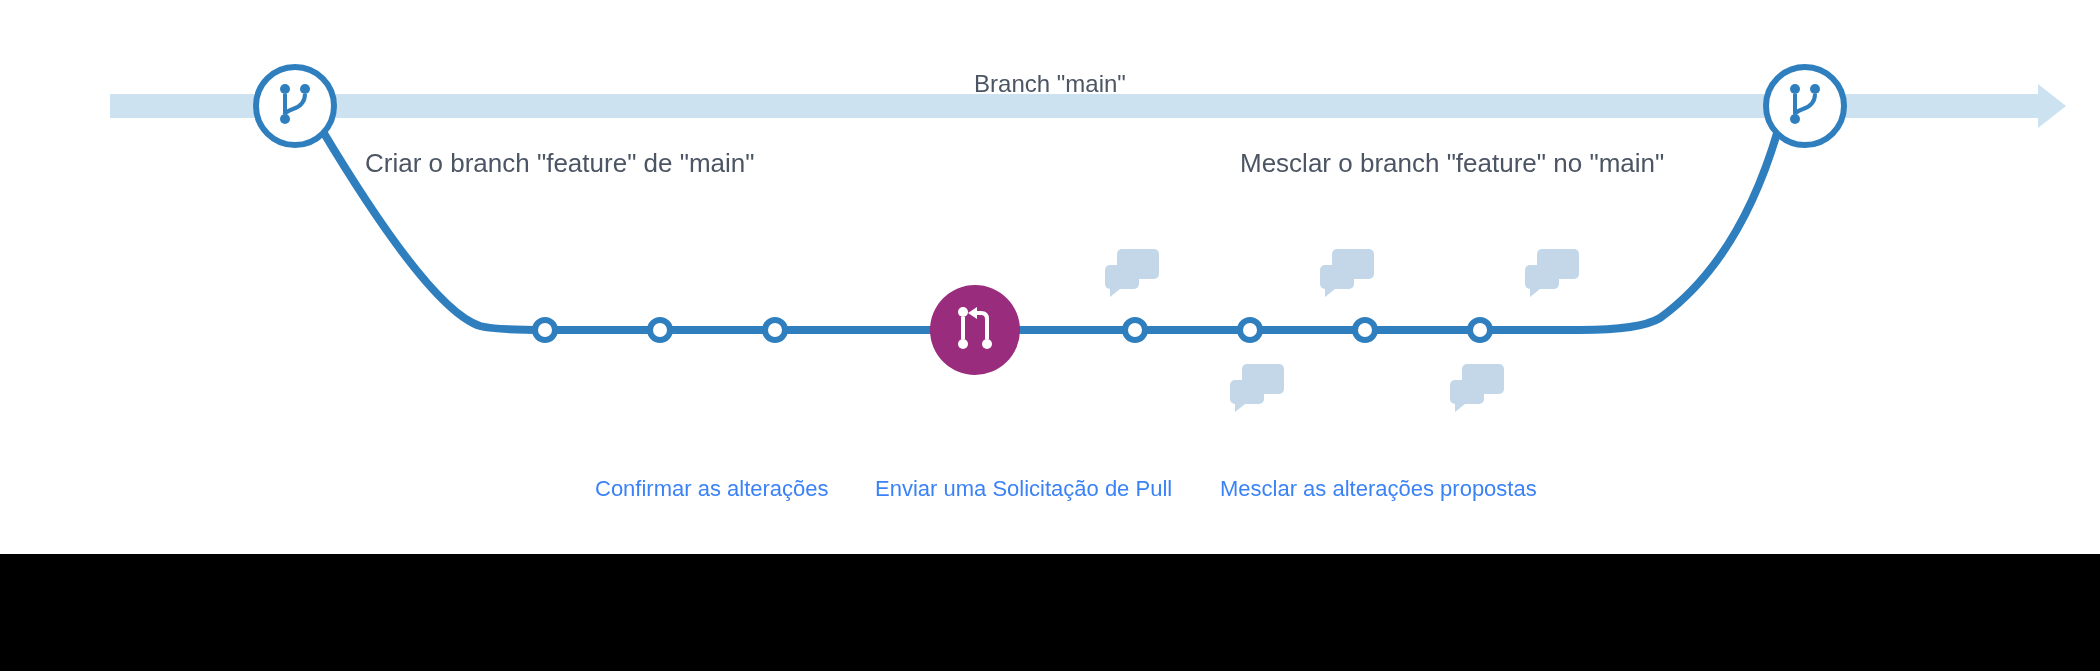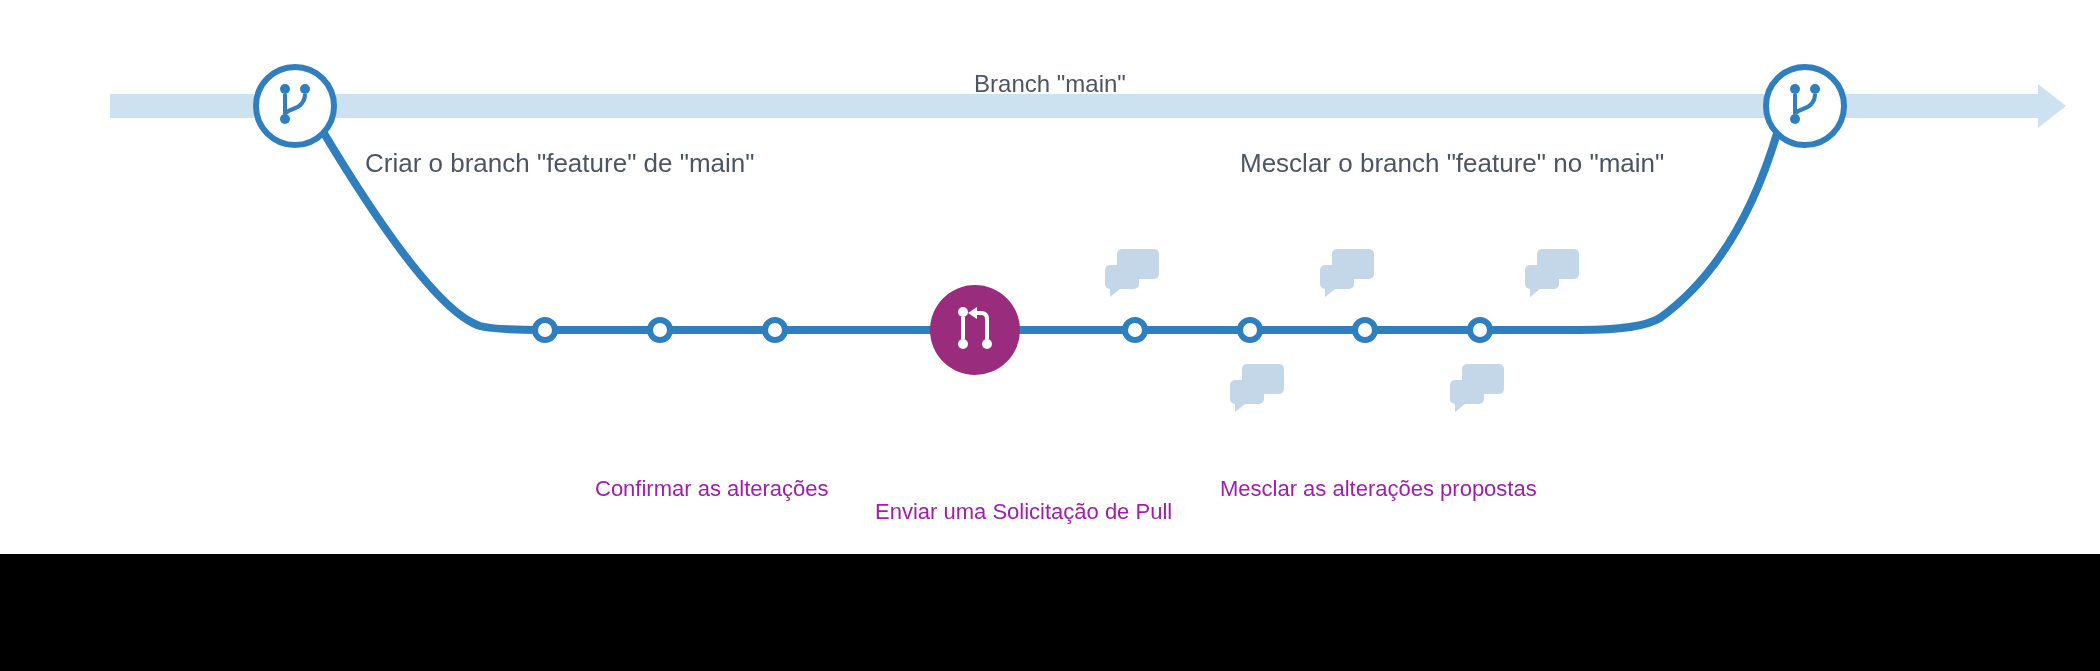--- a/index.html
+++ b/index.html
@@ -182,21 +182,21 @@
     bottom: -8px;
     width: 0;
     height: 0;
     border-top: 8px solid #c3d7e9;
     border-right: 10px solid transparent;
   }
   
   .caption {
     position: absolute;
     top: 476px;
-    color: #a21caf;
+    color: #3b82f6;
     font-size: 22px;
     white-space: nowrap;
   }
 </style>
 </head>
 <body>
 
 <div class="stage">
   <div class="canvas">
 
@@ -276,17 +276,17 @@
           <circle class="bc-fill" cx="10" cy="8" r="5"></circle>
           <circle class="bc-fill" cx="10" cy="38" r="5"></circle>
           <circle class="bc-fill" cx="30" cy="8" r="5"></circle>
           <line class="bc-stroke" x1="10" y1="13" x2="10" y2="33"></line>
           <path class="bc-stroke" d="M30 13 Q30 24 18 28 Q12 30 10 33"></path>
         </svg>
       </span>
     </div>
 
     <div class="caption" style="left:595px;">Confirmar as alterações</div>
-    <div class="caption" style="left:875px;margin-top:23px;">Enviar uma Solicitação de Pull</div>
+    <div class="caption" style="left:875px;">Enviar uma Solicitação de Pull</div>
     <div class="caption" style="left:1220px;">Mesclar as alterações propostas</div>
 
   </div>
 </div>
 
 </body></html>

